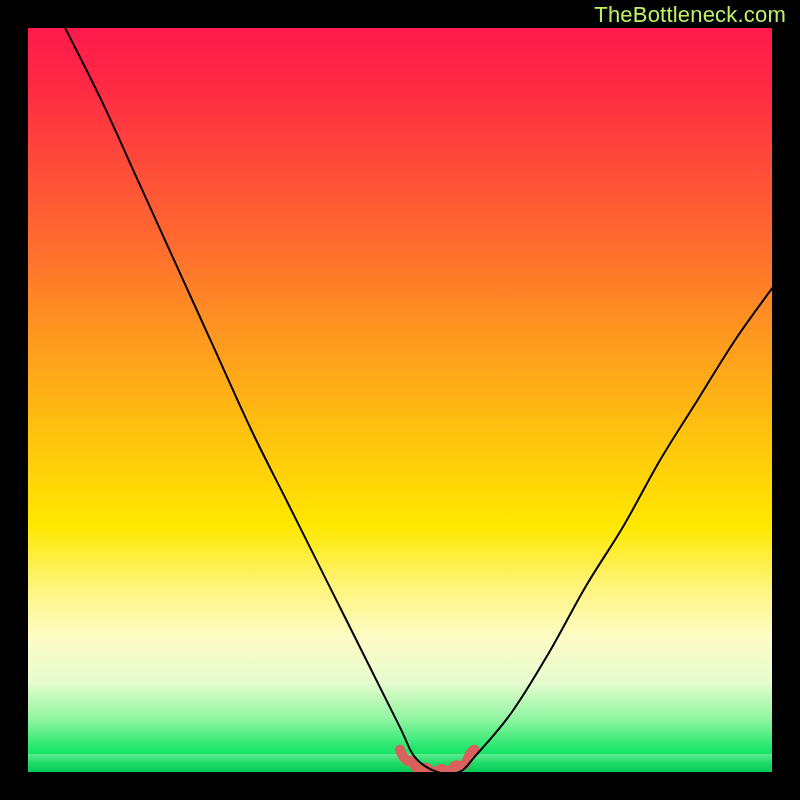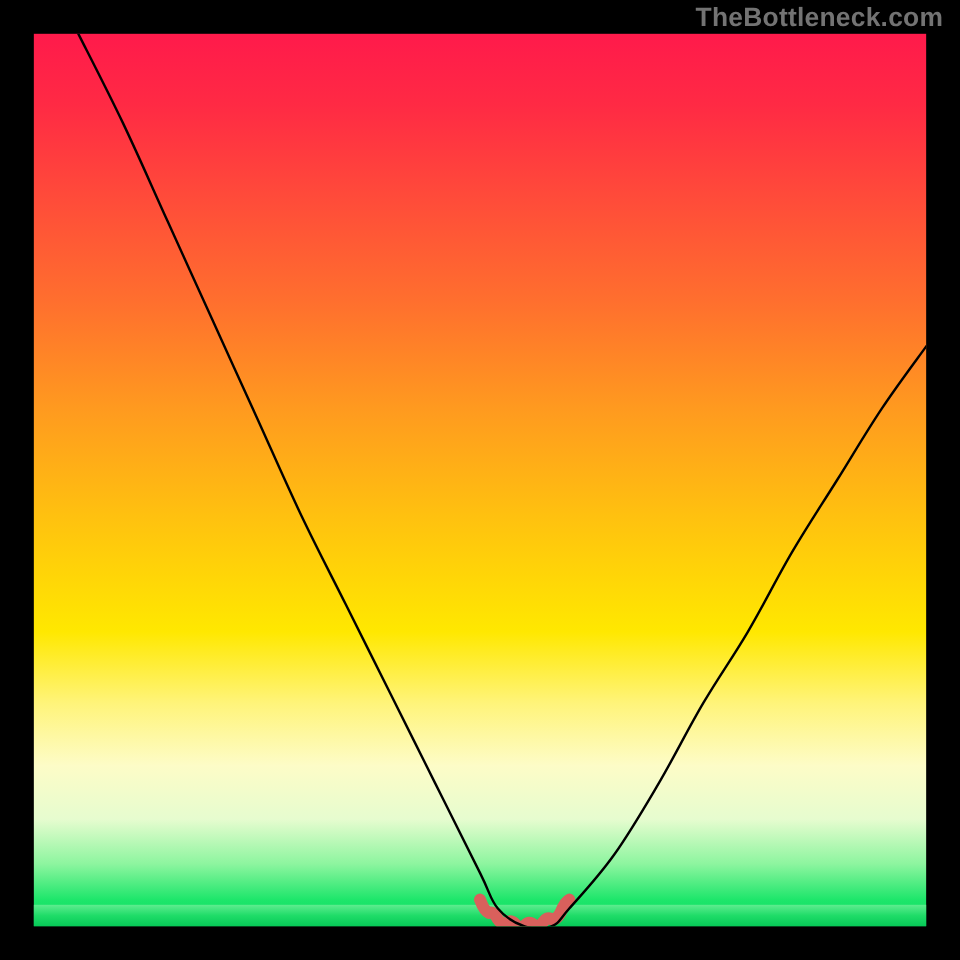--- a/index.html
+++ b/index.html
@@ -14,23 +14,23 @@
   .stage {
     position: relative;
     width: 800px;
     height: 800px;
     background: #000;
   }
   .watermark {
     position: absolute;
     top: 2px;
     right: 14px;
-    color: #737373;
+    color: #bef264;
     font-size: 22px;
-    font-weight: 700;
+    font-weight: 400;
     letter-spacing: 0.2px;
     z-index: 5;
   }
   .plot {
     position: absolute;
     left: 28px;
     top: 28px;
     width: 744px;
     height: 744px;
     overflow: hidden;

